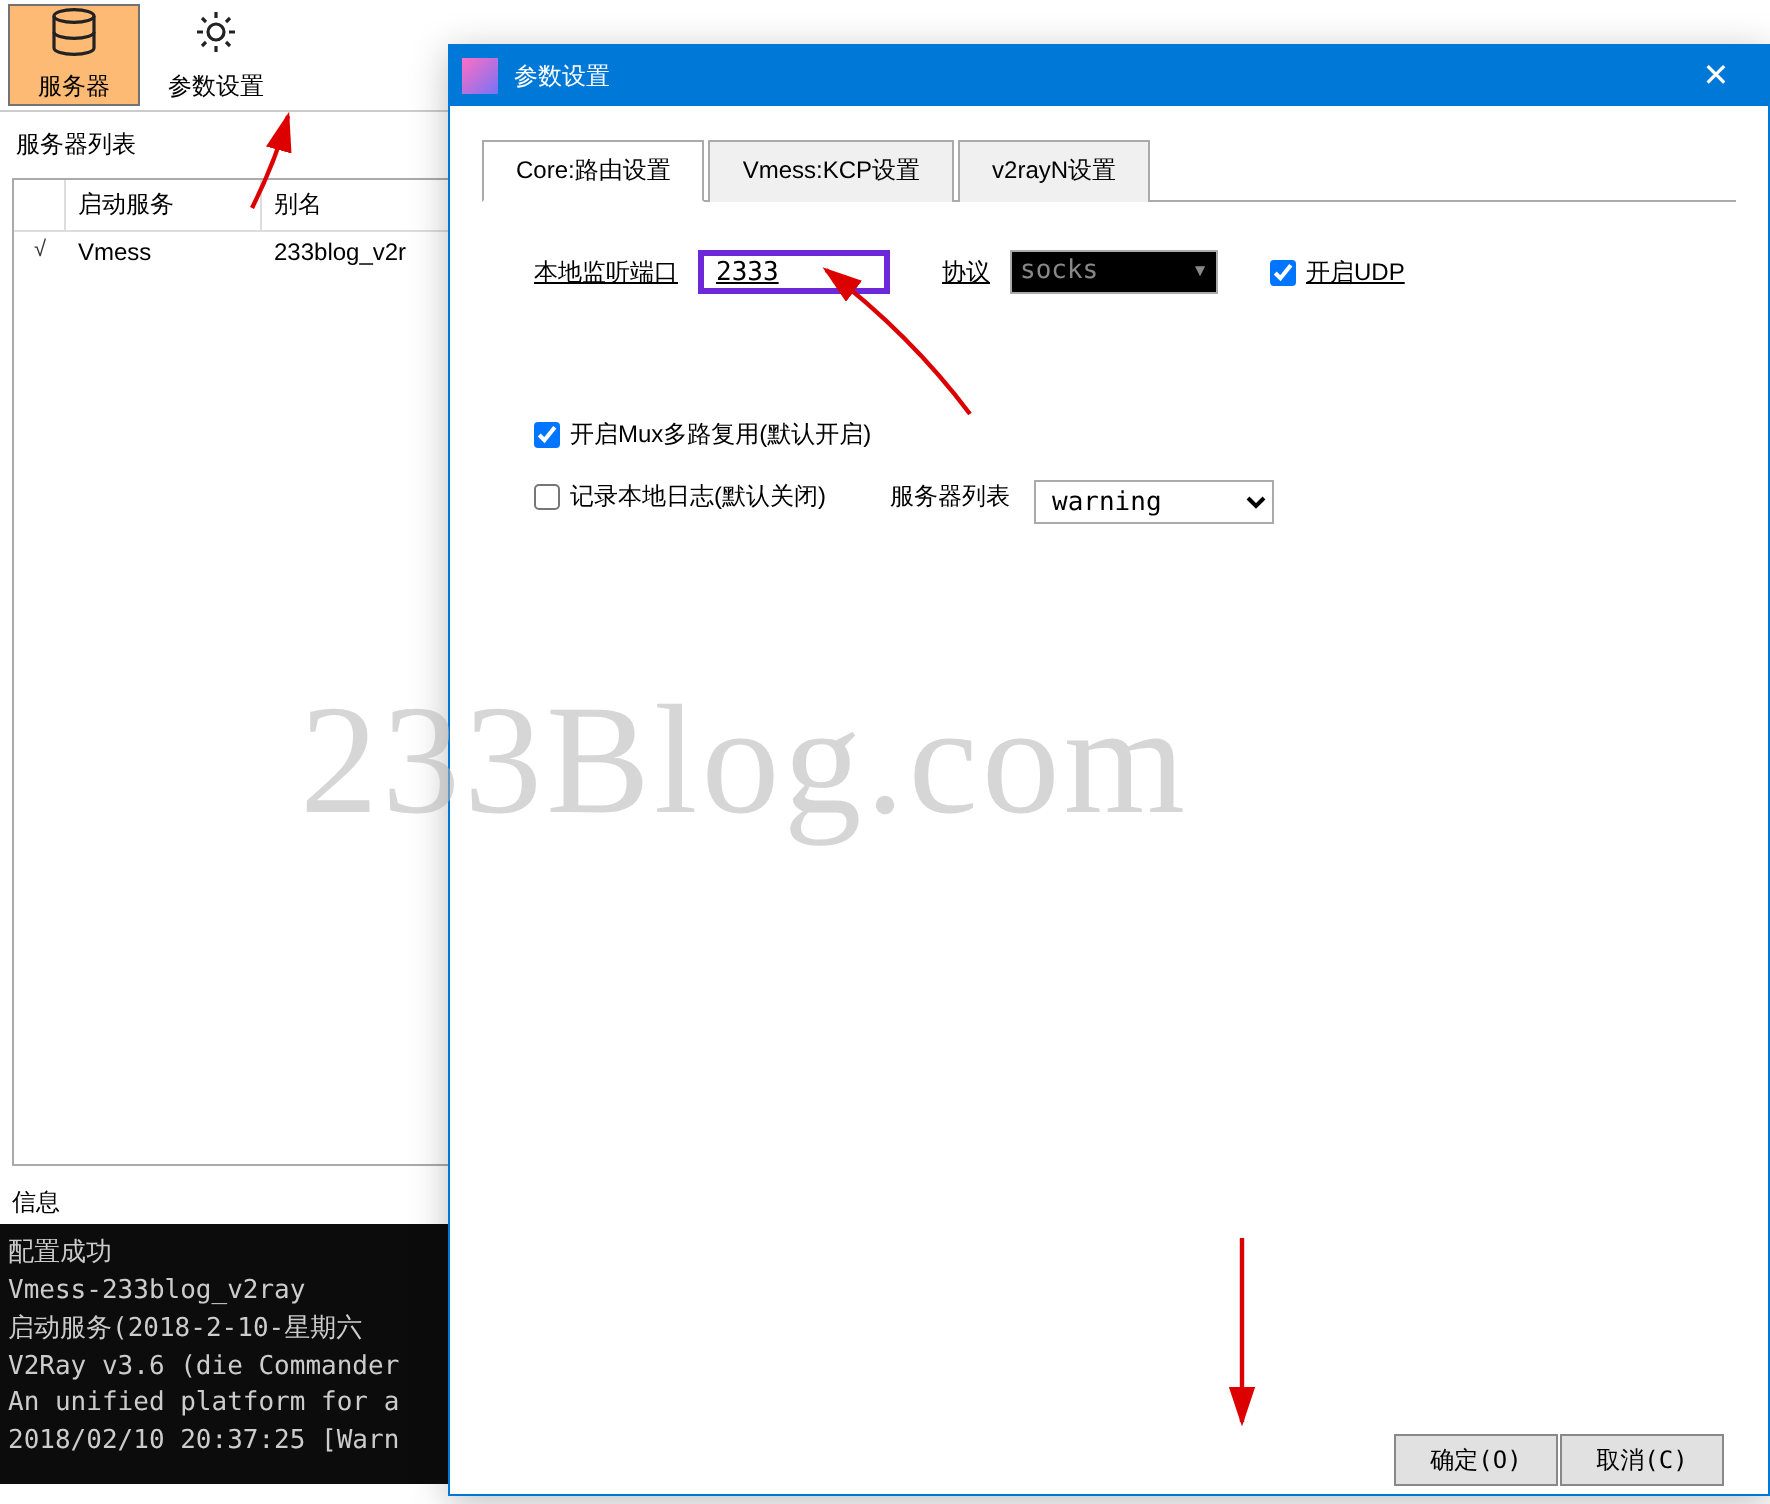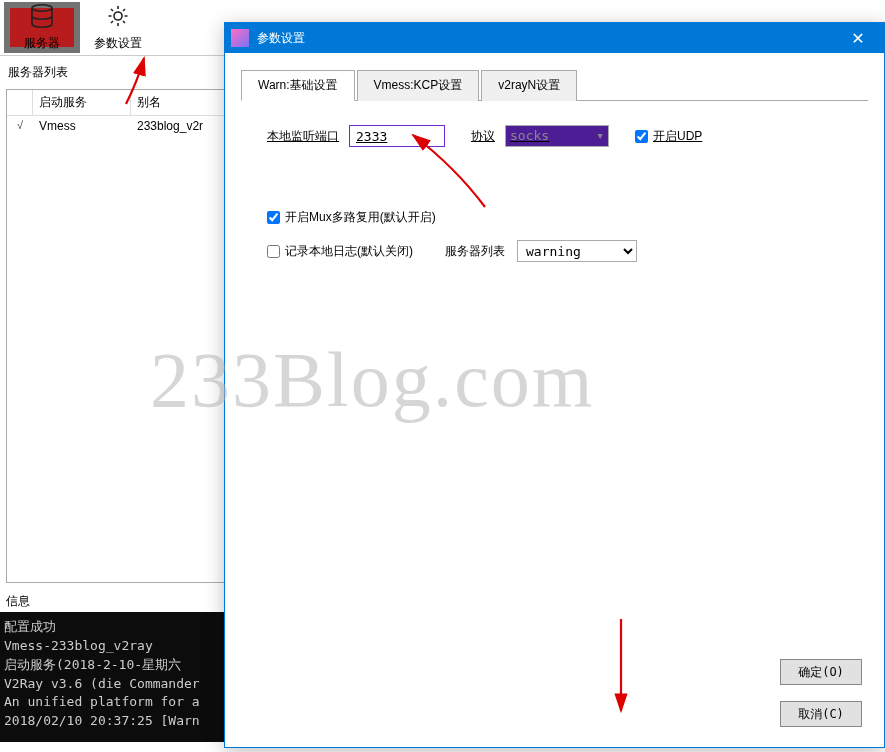--- a/index.html
+++ b/index.html
@@ -1,21 +1,21 @@
 <!DOCTYPE html>
 <html><head>
   <meta charset="utf-8">
   <style>
     * { box-sizing: border-box; margin: 0; padding: 0; }
     body { font-family: "Microsoft YaHei", SimSun, Arial, sans-serif; font-size: 12px; background: #fff; width: 885px; height: 752px; position: relative; overflow: hidden; }
 
     
     .main-toolbar { display: flex; padding: 2px 4px; background: #fff; border-bottom: 1px solid #ccc; height: 56px; }
     .toolbar-btn { display: flex; flex-direction: column; align-items: center; justify-content: center; padding: 2px 14px; cursor: pointer; position: relative; }
-    .toolbar-btn:first-child { border: 6px solid #737373; background: #b91c1c; }
+    .toolbar-btn:first-child { border: 1px solid #737373; background: #fdba74; }
     .toolbar-icon { font-size: 26px; color: #333; line-height: 1; }
     .toolbar-label { font-size: 12px; margin-top: 2px; }
     .gear-icon { font-size: 26px; }
 
     
     .server-section { padding: 4px 6px; }
     .section-title { font-size: 12px; padding: 4px 0 8px 2px; }
     .server-table { border: 1px solid #aaa; background: #fff; height: 494px; overflow: hidden; }
     .table-header { display: flex; background: #fff; border-bottom: 1px solid #ddd; }
     .th { padding: 4px 6px; border-right: 1px solid #ddd; font-size: 12px; }
@@ -42,33 +42,33 @@
     .dlg-body { padding: 16px; position: relative; height: calc(100% - 30px); }
 
     
     .tabs { display: flex; border-bottom: 1px solid #aaa; margin-bottom: 24px; }
     .tab { padding: 6px 16px; border: 1px solid #aaa; border-bottom: none; background: #f0f0f0; margin-right: 2px; font-size: 12px; cursor: pointer; position: relative; top: 1px; }
     .tab.active { background: #fff; border-bottom: 1px solid #fff; }
 
     
     .form-row { display: flex; align-items: center; margin-bottom: 22px; padding-left: 26px; text-decoration: underline; }
     .form-row .lbl { margin-right: 10px; font-size: 12px; }
-    .port-input { width: 96px; height: 22px; border: 1px solid #6d28d9; padding: 2px 6px; font-family: "NSimSun", monospace; font-size: 13px; margin-right: 26px; }
+    .port-input { width: 96px; height: 22px; border: 3px solid #6d28d9; padding: 2px 6px; font-family: "NSimSun", monospace; font-size: 13px; margin-right: 26px; }
     .proto-lbl { margin-right: 10px; }
-    .proto-select { width: 104px; height: 22px; border: 1px solid #aaa; background: #4c1d95; color: #888; font-family: "NSimSun", monospace; font-size: 13px; padding: 2px 4px; margin-right: 26px; }
+    .proto-select { width: 104px; height: 22px; border: 1px solid #aaa; background: #000000; color: #888; font-family: "NSimSun", monospace; font-size: 13px; padding: 2px 4px; margin-right: 26px; }
     .chk { display: flex; align-items: center; font-size: 12px; }
     .chk input { margin-right: 5px; width: 13px; height: 13px; }
 
     .logsel { width: 120px; height: 22px; border: 1px solid #aaa; font-family: "NSimSun", monospace; font-size: 13px; padding: 2px 4px; margin-left: 12px; background: #fff; }
 
-    .row2 { display: flex; align-items: center; padding-left: 26px; margin-bottom: 14px; }
+    .row2 { display: flex; align-items: flex-start; padding-left: 26px; margin-bottom: 14px; }
     .row2 .chk { margin-right: 16px; }
 
     
-    .dlg-buttons { position: absolute; bottom: 20px; right: 22px; display: flex; gap: 16px; flex-direction: column; }
+    .dlg-buttons { position: absolute; bottom: 4px; right: 22px; display: flex; gap: 1px; }
     .dlg-btn { min-width: 82px; height: 26px; border: 1px solid #888; background: #e1e1e1; font-size: 12px; cursor: pointer; font-family: "NSimSun", SimSun, monospace; }
 
     
     .arrow { position: absolute; pointer-events: none; }
 
     
     .watermark { position: absolute; top: 335px; left: 150px; font-size: 78px; color: rgba(180,180,180,0.55); font-family: Georgia, serif; font-weight: 400; pointer-events: none; z-index: 50; letter-spacing: 2px; }
   </style>
 </head>
 <body>
@@ -128,21 +128,21 @@
 <div class="watermark">233Blog.com</div>
 
 <div class="dialog">
   <div class="dlg-title">
     <span class="dlg-icon"></span>
     <span class="dlg-title-text">参数设置</span>
     <span class="dlg-close">✕</span>
   </div>
   <div class="dlg-body">
     <div class="tabs">
-      <div class="tab active">Warn:基础设置</div>
+      <div class="tab active">Core:路由设置</div>
       <div class="tab">Vmess:KCP设置</div>
       <div class="tab">v2rayN设置</div>
     </div>
 
     <div class="form-row">
       <span class="lbl">本地监听端口</span>
       <input class="port-input" value="2333" style="">
       <span class="lbl proto-lbl">协议</span>
       <div class="proto-select"><span>socks</span><span style="float:right;color:#888;">▾</span></div>
       <label class="chk">

